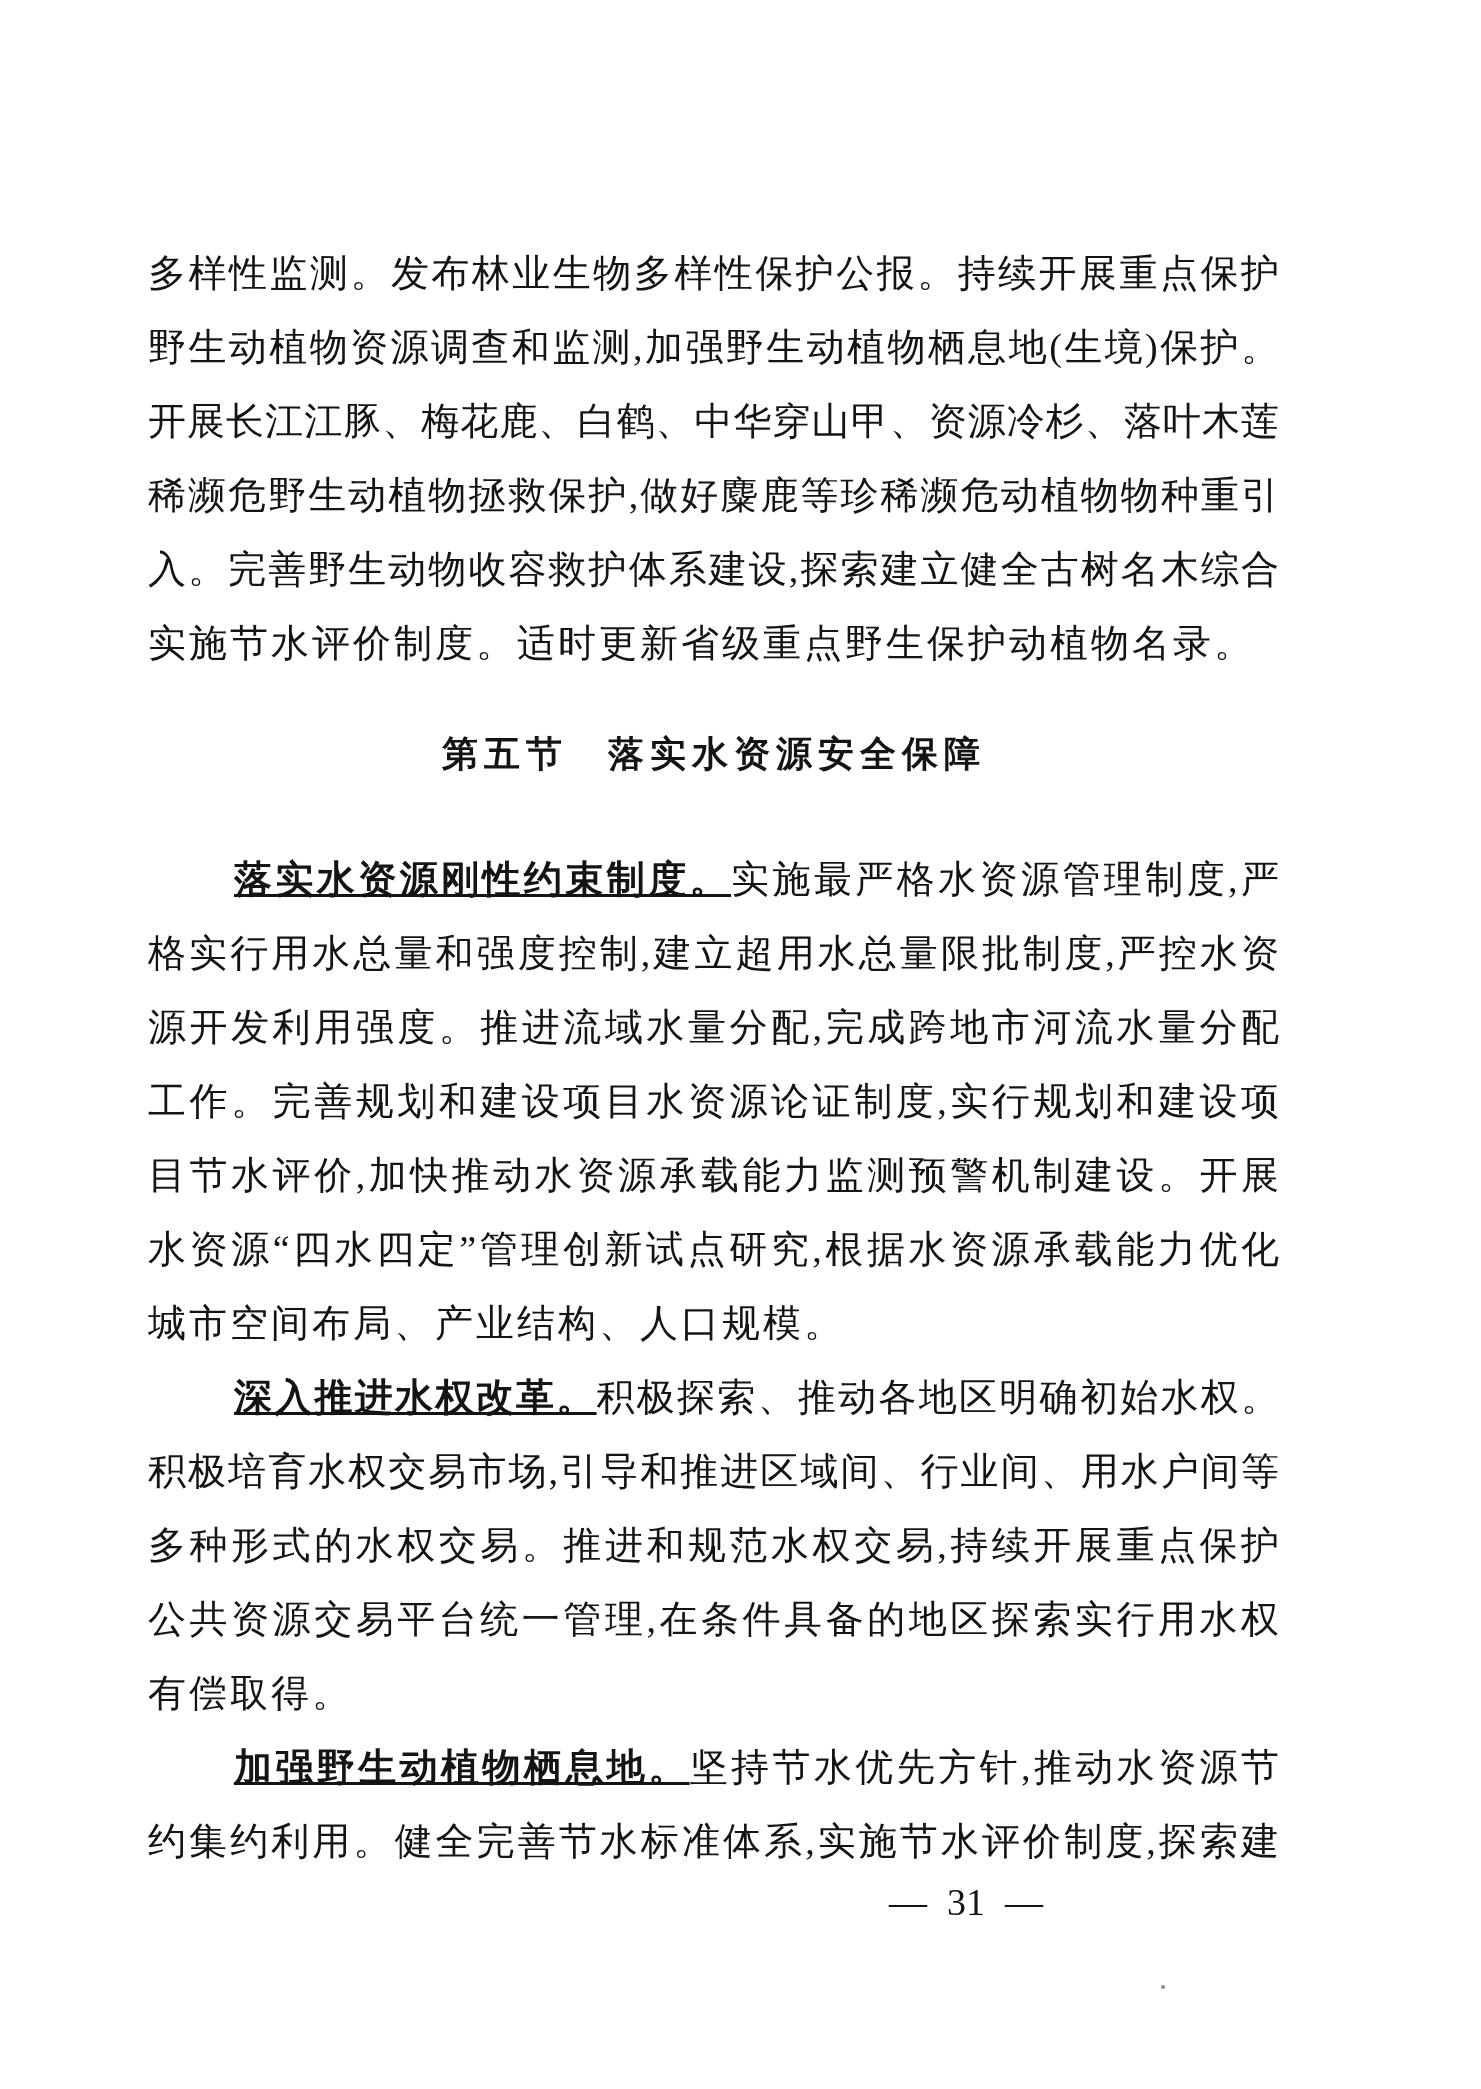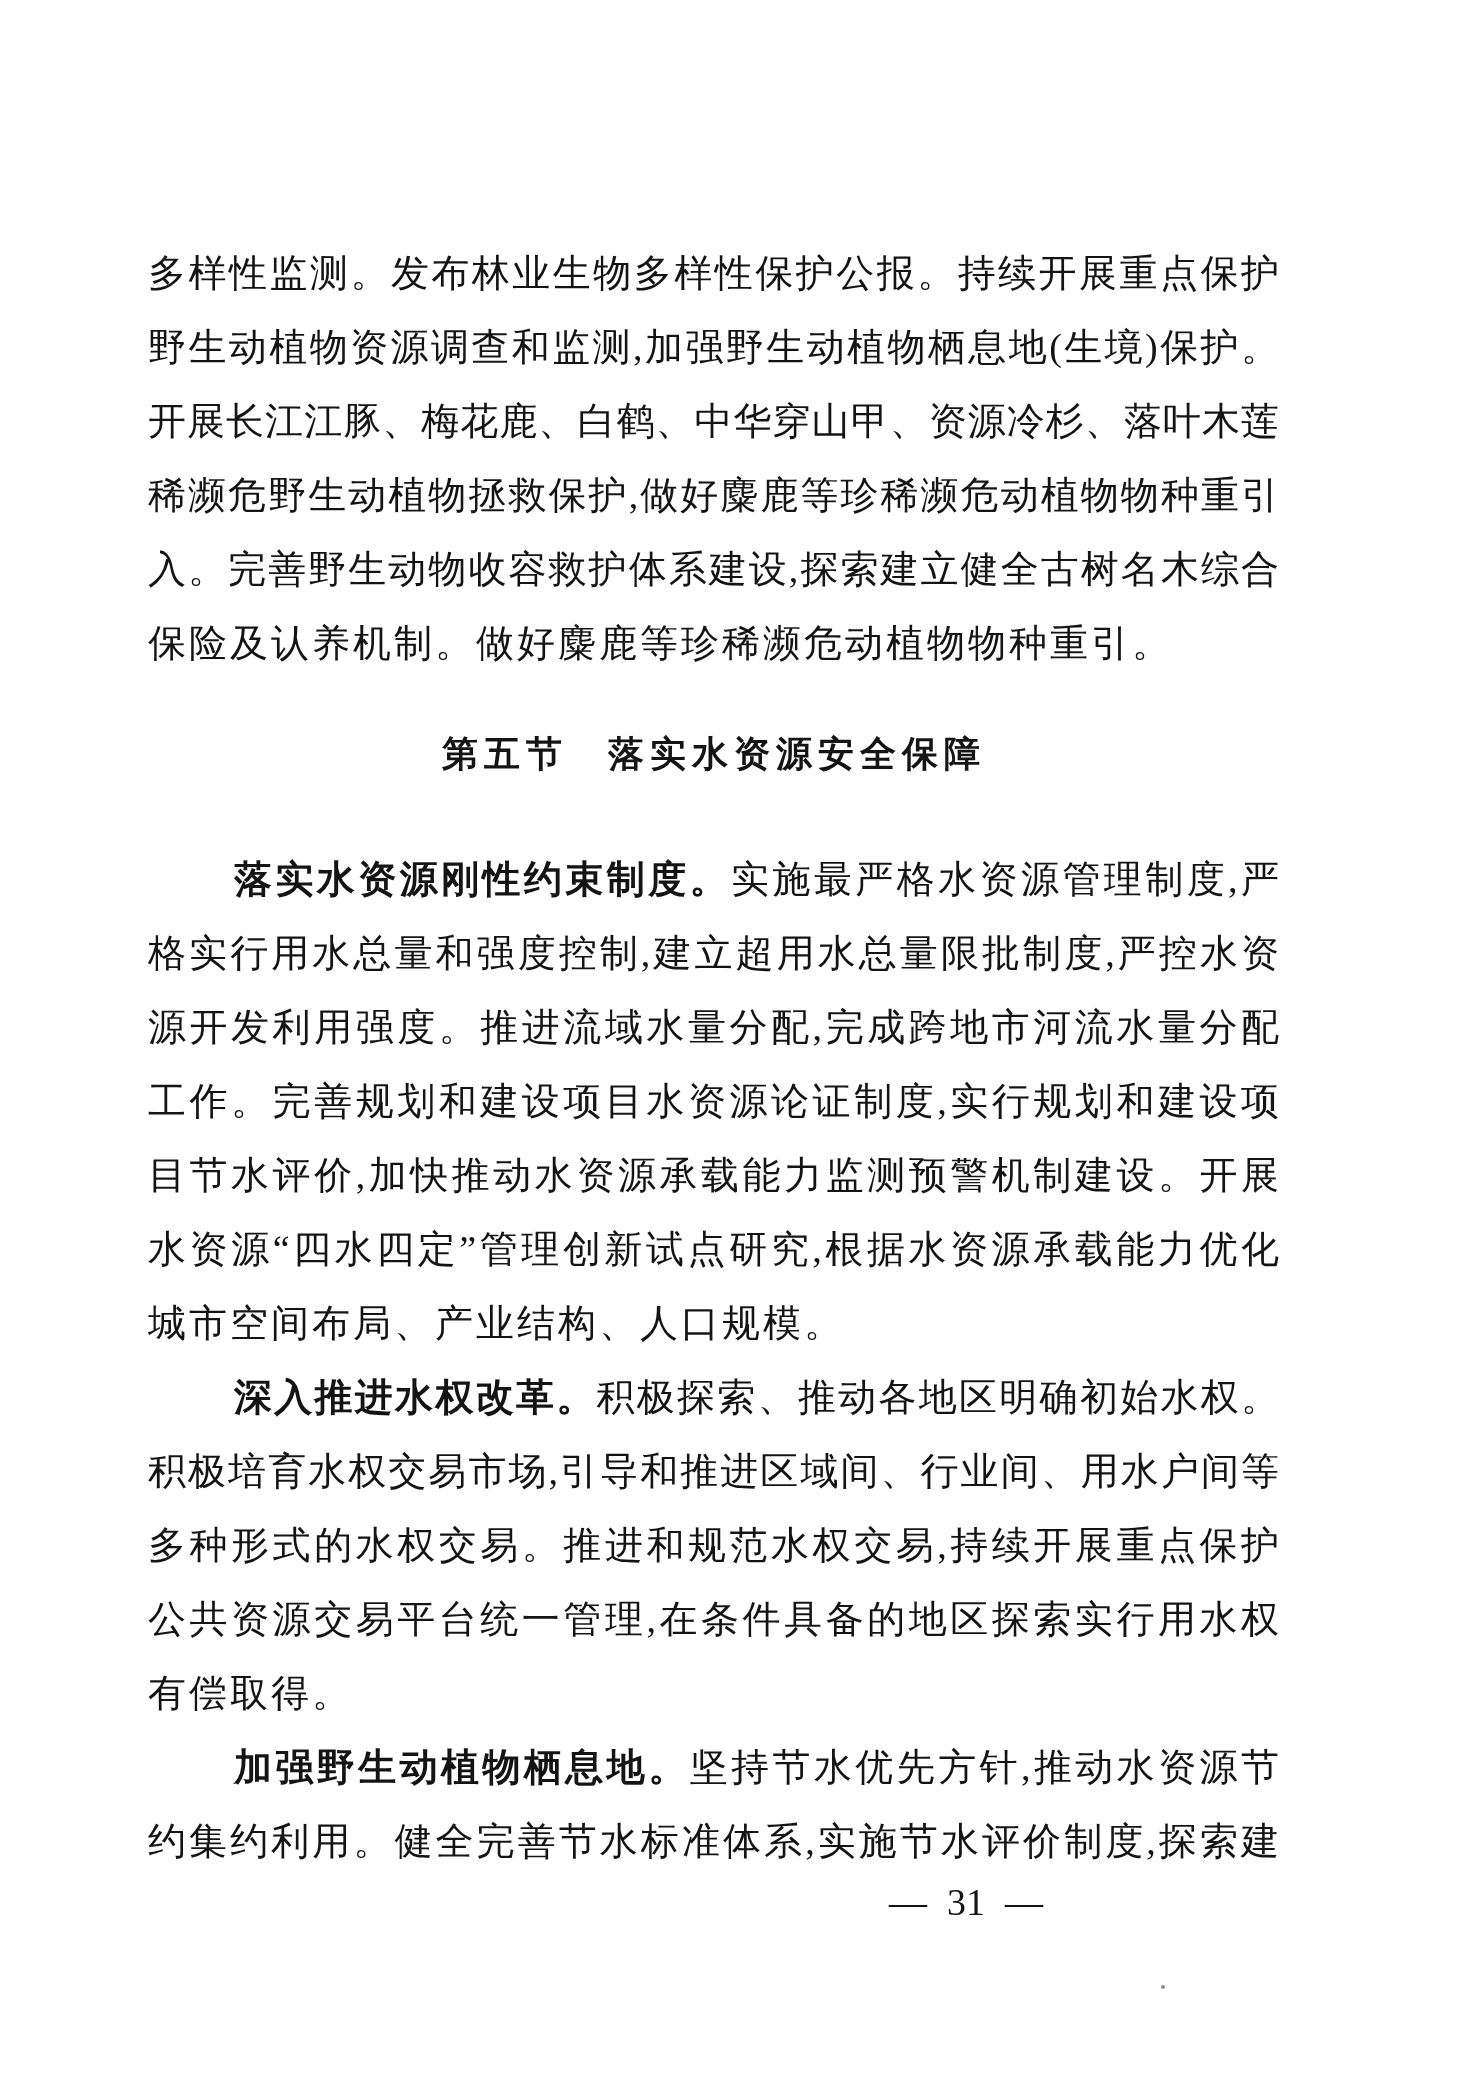--- a/index.html
+++ b/index.html
@@ -35,20 +35,21 @@
   }
   .line.end {
     text-align-last: left;
     letter-spacing: 3px;
   }
   .line.indent {
     text-indent: 86px;
   }
   .lead {
     font-weight: 700;
+    text-decoration: underline;
   }
   .heading {
     margin-top: 44px;
     margin-bottom: 58px;
     height: 60px;
     line-height: 60px;
     font-size: 36px;
     font-weight: 700;
     text-align: center;
     letter-spacing: 6px;
@@ -81,21 +82,21 @@
 <body>
 
 <div class="page">
   <div class="content">
 
     <div class="line"><span>多样性监测。发布林业生物多样性保护公报。持续开展重点保护</span></div>
     <div class="line"><span>野生动植物资源调查和监测,加强野生动植物栖息地(生境)保护。</span></div>
     <div class="line"><span>开展长江江豚、梅花鹿、白鹤、中华穿山甲、资源冷杉、落叶木莲等珍</span></div>
     <div class="line"><span>稀濒危野生动植物拯救保护,做好麋鹿等珍稀濒危动植物物种重引</span></div>
     <div class="line"><span>入。完善野生动物收容救护体系建设,探索建立健全古树名木综合</span></div>
-    <div class="line end"><span>保险及认养机制。做好麋鹿等珍稀濒危动植物物种重引。</span></div>
+    <div class="line end"><span>实施节水评价制度。适时更新省级重点野生保护动植物名录。</span></div>
 
     <div class="heading">
       <span class="heading-label">第五节</span><span class="heading-title">落实水资源安全保障</span>
     </div>
 
     <div class="line indent"><span class="lead">落实水资源刚性约束制度。</span><span>实施最严格水资源管理制度,严</span></div>
     <div class="line"><span>格实行用水总量和强度控制,建立超用水总量限批制度,严控水资</span></div>
     <div class="line"><span>源开发利用强度。推进流域水量分配,完成跨地市河流水量分配</span></div>
     <div class="line"><span>工作。完善规划和建设项目水资源论证制度,实行规划和建设项</span></div>
     <div class="line"><span>目节水评价,加快推动水资源承载能力监测预警机制建设。开展</span></div>

